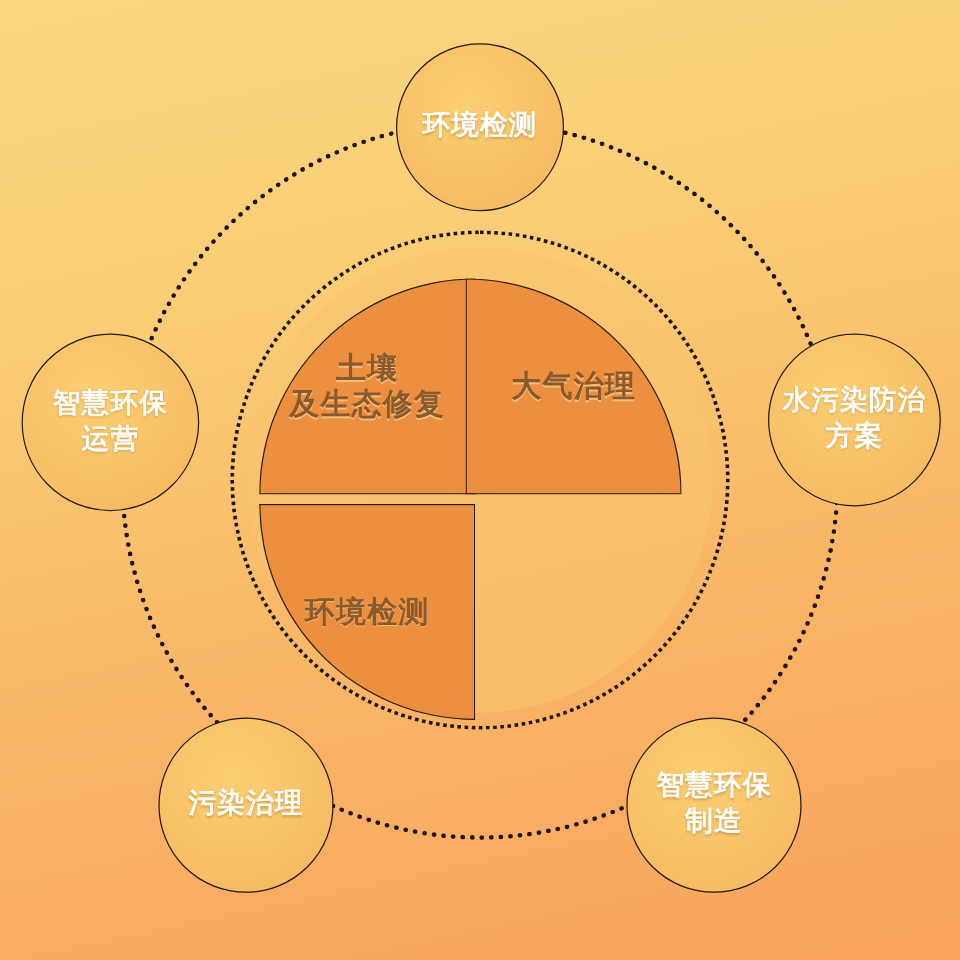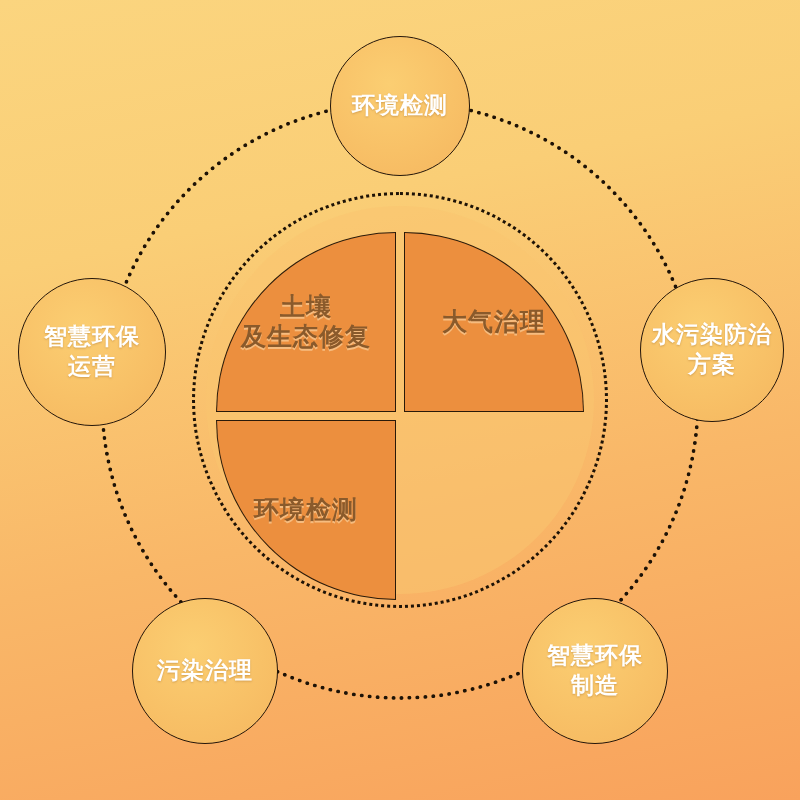--- a/index.html
+++ b/index.html
@@ -82,21 +82,21 @@
     color: #8A5A2B;
     text-shadow: 0 1.5px 0 rgba(255, 226, 180, 0.55);
     white-space: pre-line;
   }
   .q-tl {
     left: 0;
     top: 0;
     border-top-left-radius: 180px;
   }
   .q-tr {
-    right: 0;
+    right: 16px;
     top: 0;
     border-top-right-radius: 180px;
     justify-content: center;
   }
   .q-bl {
     left: 0;
     bottom: 0;
     border-bottom-left-radius: 180px;
   }
   .q-br {

